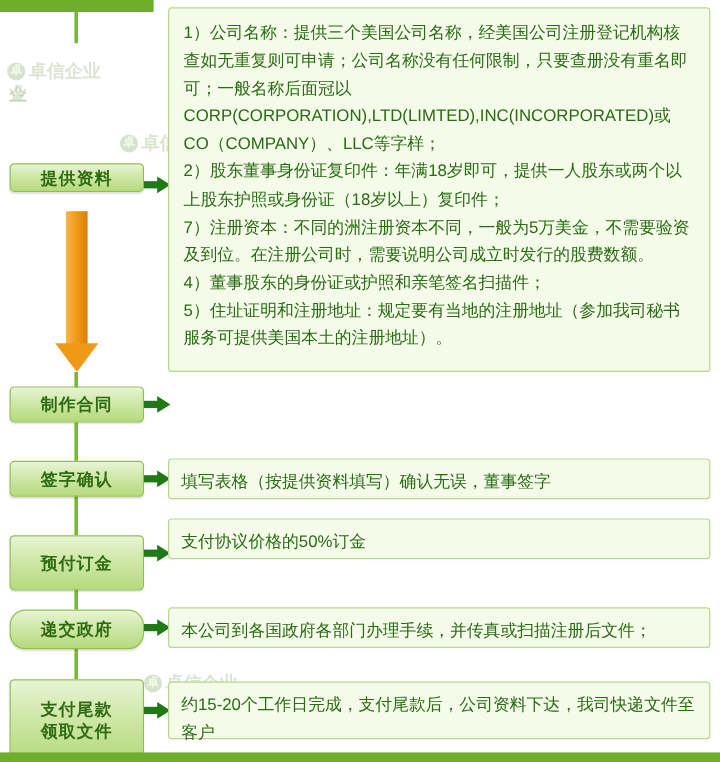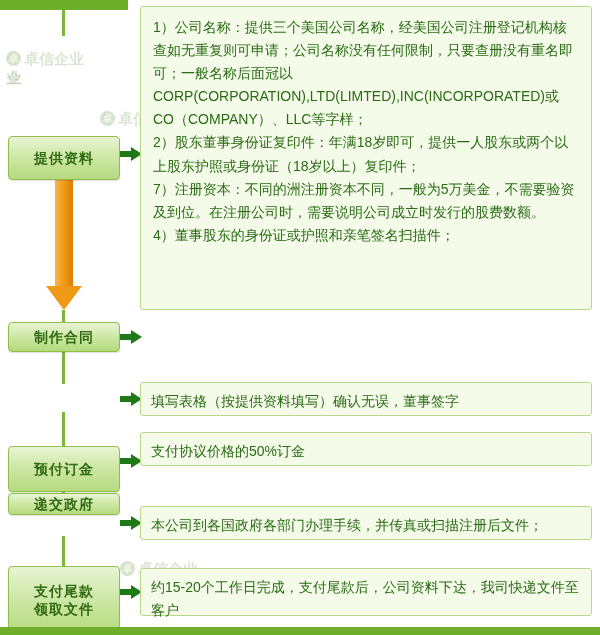--- a/index.html
+++ b/index.html
@@ -189,63 +189,67 @@
   <div class="connector" style="top:352px; height:32px;"></div>
   <div class="connector" style="top:412px; height:34px;"></div>
   <div class="connector" style="top:474px; height:34px;"></div>
   <div class="connector" style="top:536px; height:30px;"></div>
 
   <div class="down-arrow">
     <div class="shaft"></div>
     <div class="head"></div>
   </div>
 
-  <div class="step" style="top:136px; height:44px;">
+  <div class="step" style="top:136px; height:24px;">
     <span>提供资料</span>
   </div>
   <div class="arrow" style="left:120px; top:147px;">
     <div class="shaft"></div>
       <div class="head"></div>
   </div>
   <div class="content big" style="top:6px; height:304px;">
     <p class="tight"><span>1）公司名称：提供三个美国公司名称，经美国公司注册登记机构核查如无重复则可申请；公司名称没有任何限制，只要查册没有重名即可；一般名称后面冠以</span></p>
     <p class="tight"><span>CORP(CORPORATION),LTD(LIMTED),INC(INCORPORATED)或CO（COMPANY）、LLC等字样；</span></p>
     <p class="tight"><span>2）股东董事身份证复印件：年满18岁即可，提供一人股东或两个以上股东护照或身份证（18岁以上）复印件；</span></p>
     <p class="tight"><span>7）注册资本：不同的洲注册资本不同，一般为5万美金，不需要验资及到位。在注册公司时，需要说明公司成立时发行的股费数额。</span></p>
     <p class="tight"><span>4）董事股东的身份证或护照和亲笔签名扫描件；</span></p>
+    <p class="tight"><span>5）住址证明和注册地址：规定要有当地的注册地址（参加我司秘书服务可提供美国本土的注册地址）。</span></p>
   </div>
 
   <div class="step" style="top:322px; height:30px;">
     <span>制作合同</span>
   </div>
   <div class="arrow" style="left:120px; top:330px;">
     <div class="shaft"></div>
       <div class="head"></div>
   </div>
 
+  <div class="step" style="top:384px; height:30px;">
+    <span>签字确认</span>
+  </div>
   <div class="arrow" style="left:120px; top:392px;">
     <div class="shaft"></div>
       <div class="head"></div>
   </div>
   <div class="content" style="top:382px; height:34px;">
     <p class="tight"><span>填写表格（按提供资料填写）确认无误，董事签字</span></p>
   </div>
 
   <div class="step" style="top:446px; height:46px;">
     <span>预付订金</span>
   </div>
   <div class="arrow" style="left:120px; top:454px;">
     <div class="shaft"></div>
       <div class="head"></div>
   </div>
   <div class="content" style="top:432px; height:34px;">
     <p class="tight"><span>支付协议价格的50%订金</span></p>
   </div>
 
-  <div class="step" style="top:493px; height:22px;">
+  <div class="step" style="top:508px; height:33px;border-radius:13px;">
     <span>递交政府</span>
   </div>
   <div class="arrow" style="left:120px; top:516px;">
     <div class="shaft"></div>
       <div class="head"></div>
   </div>
   <div class="content" style="top:506px; height:34px;">
     <p class="tight"><span>本公司到各国政府各部门办理手续，并传真或扫描注册后文件；</span></p>
   </div>
 

